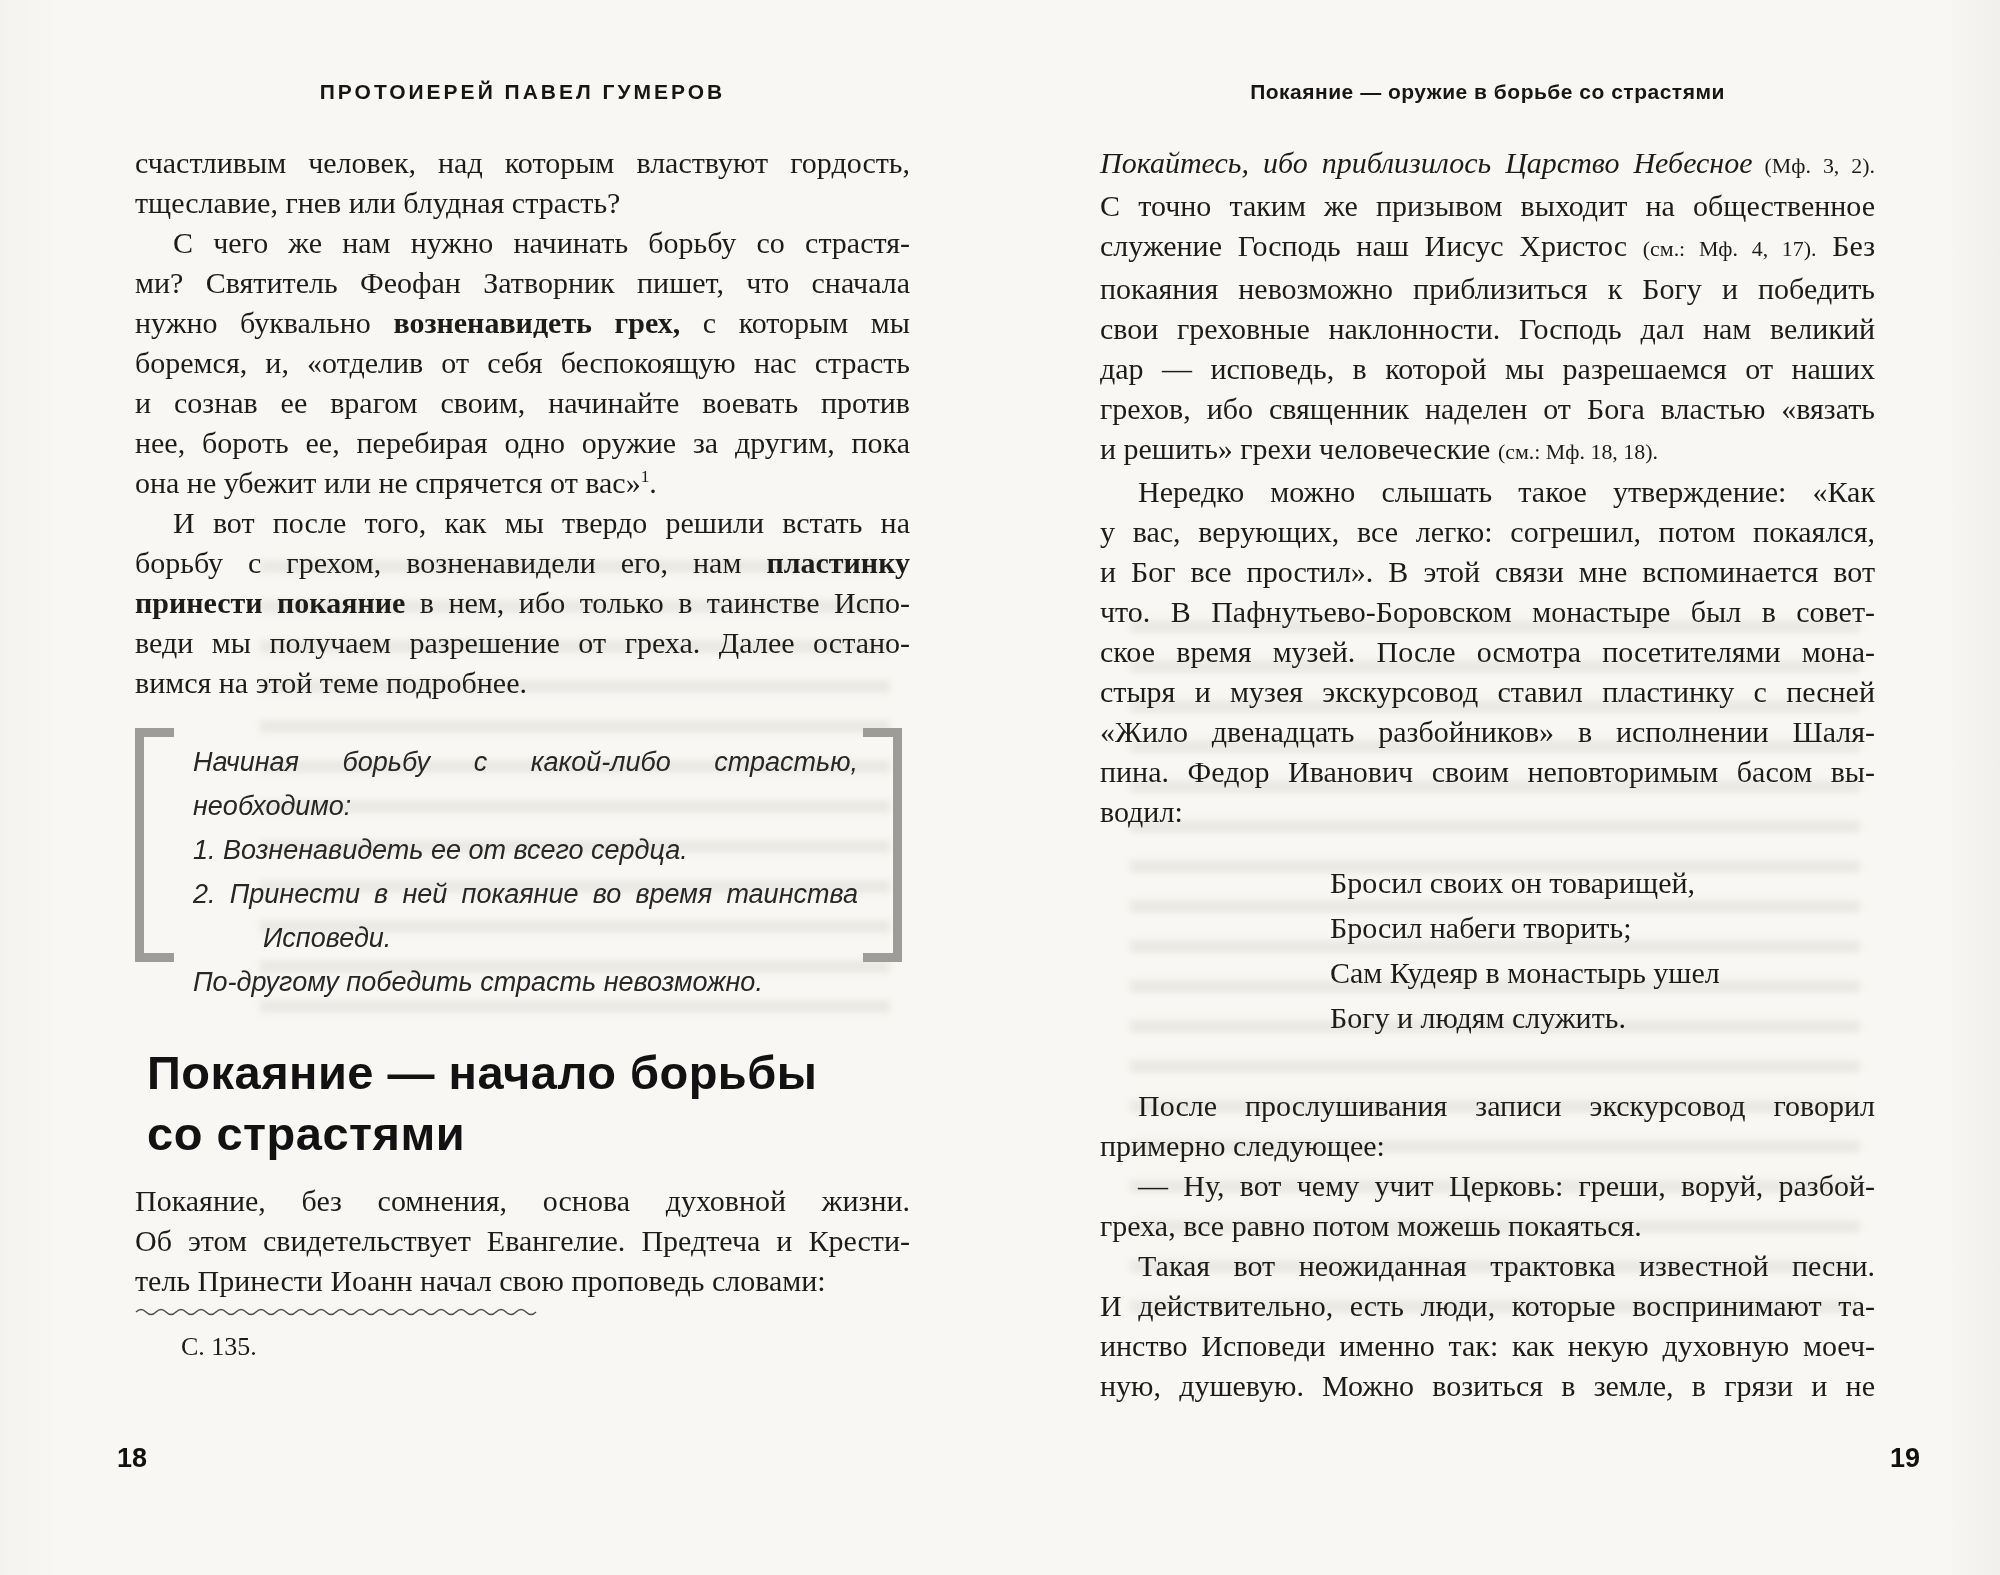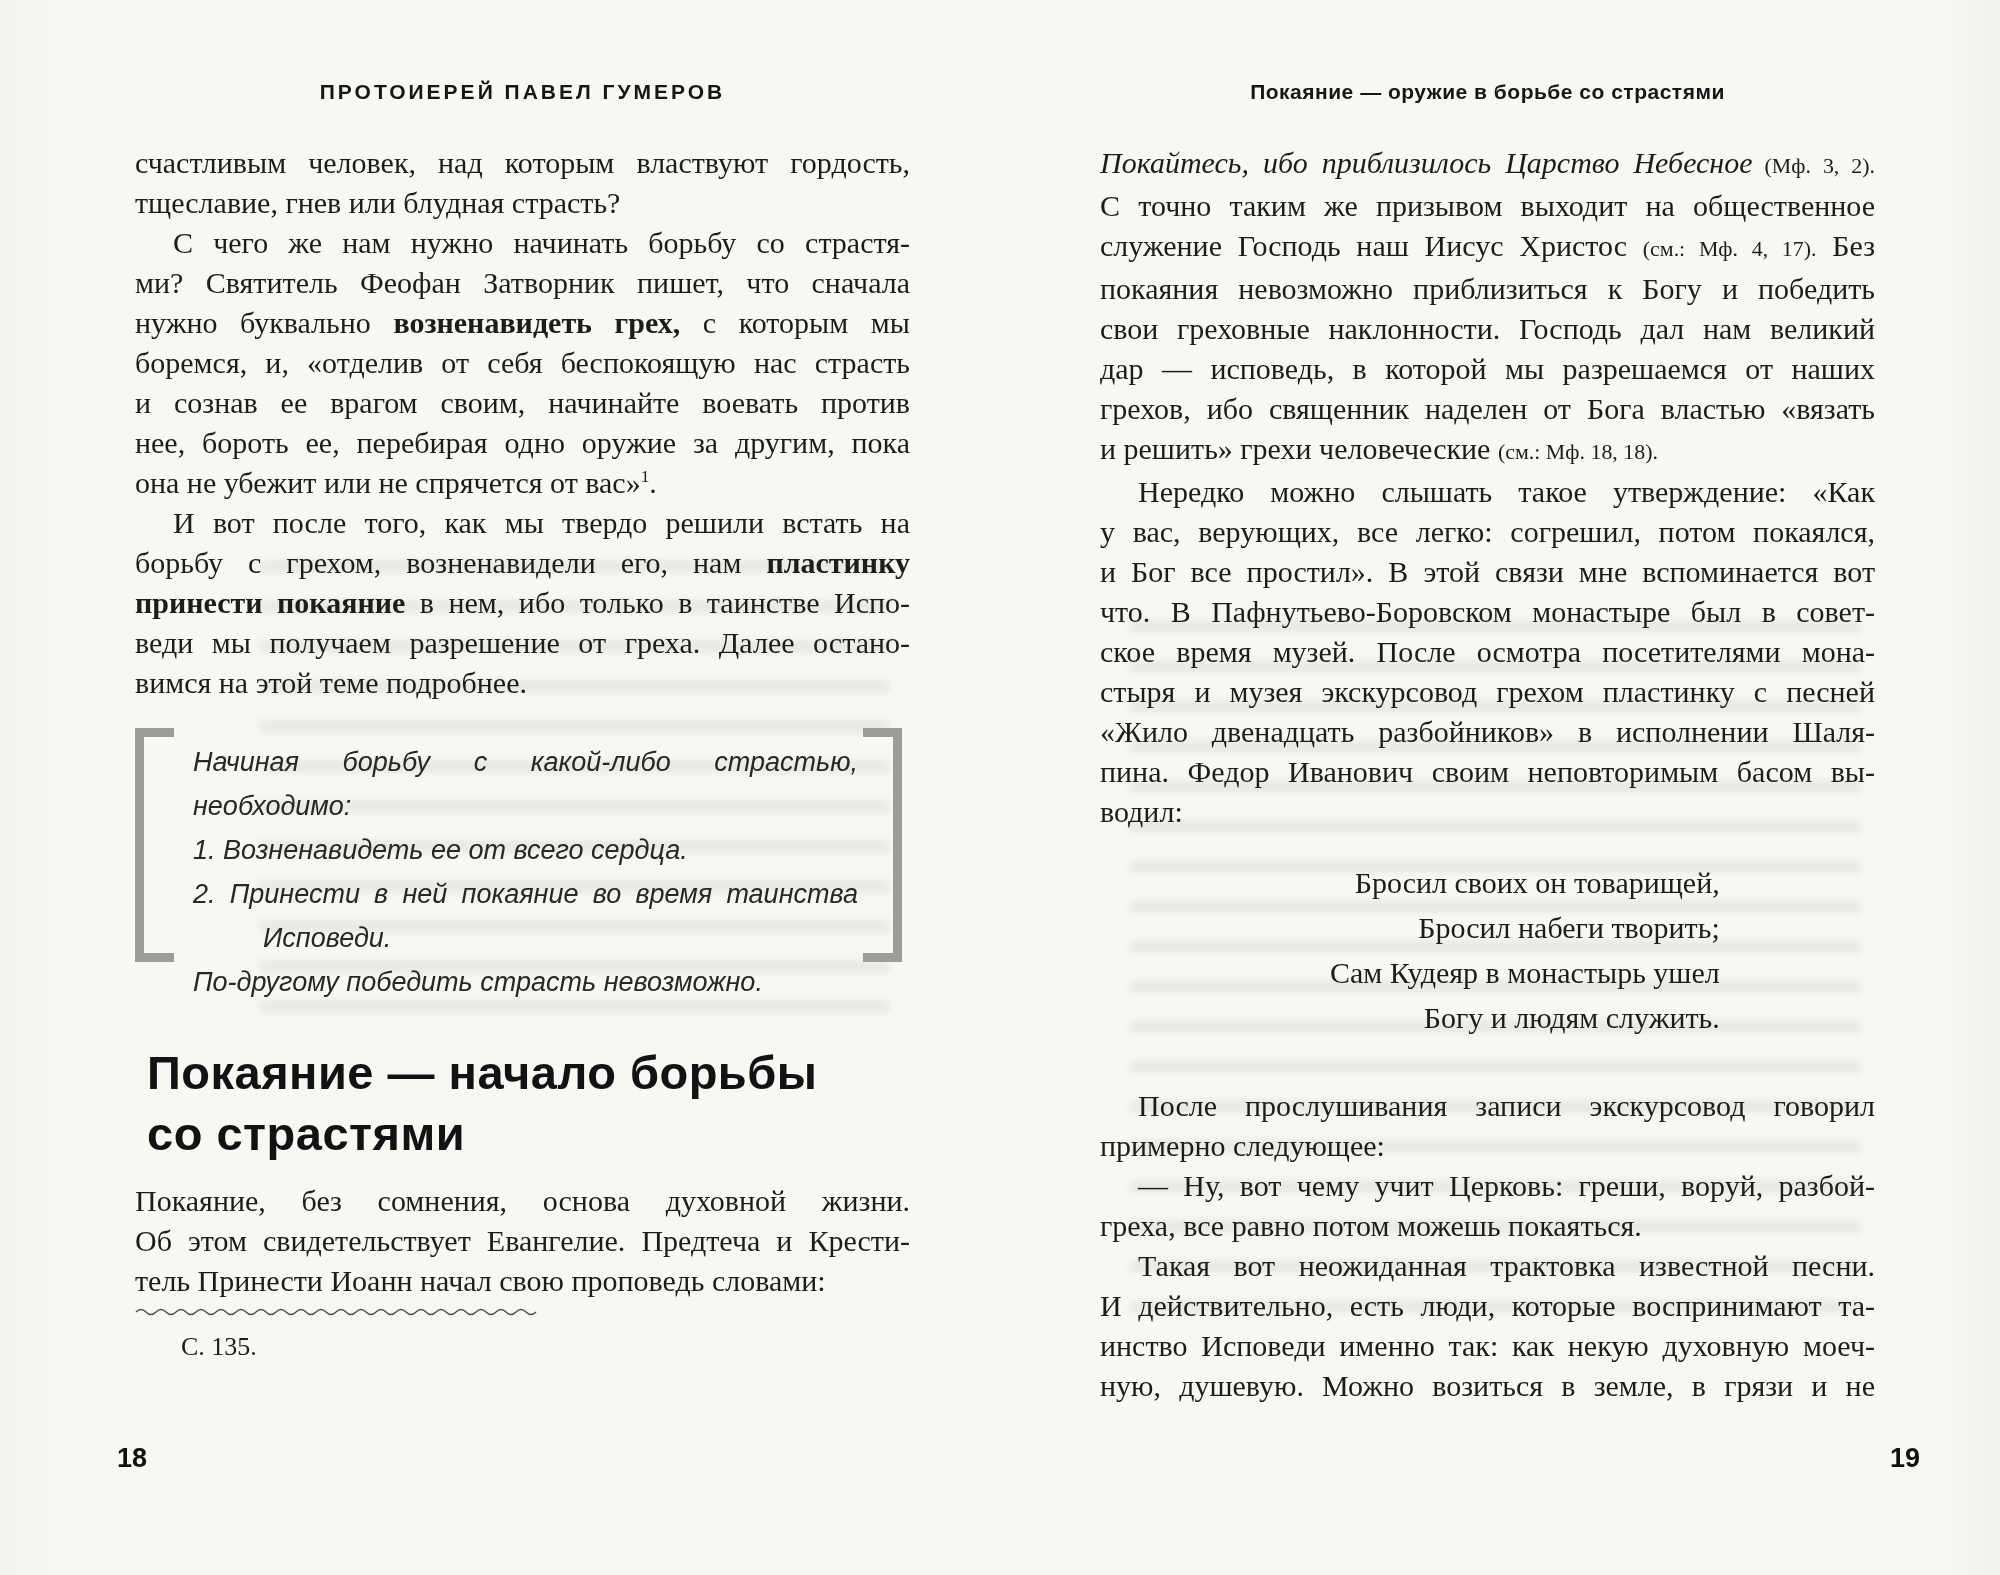--- a/index.html
+++ b/index.html
@@ -59,21 +59,21 @@
   .footnote-rule{position:absolute;left:135px;top:1306px;}
   .footnote{
     position:absolute;left:135px;top:1328px;width:775px;
     font-size:26px;line-height:37px;color:#1d1c19;
   }
   .fline1{padding-left:10px;}
   .fline2{padding-left:46px;}
   
   .verse{
     position:absolute;left:1330px;top:860px;
-    font-size:30px;line-height:45px;color:#1d1c19;text-align:right;
+    font-size:30px;line-height:45px;color:#1d1c19;
   }
   .pagenum{
     position:absolute;top:1443px;
     font-family:"Liberation Sans",sans-serif;font-weight:700;font-size:27px;color:#111;
   }
   .pn-left{left:117px;}
   .pn-right{right:80px;}
 </style>
 </head>
 <body>
@@ -147,21 +147,21 @@
         <div class="bline"><span>покаяния невозможно приблизиться к Богу и победить</span></div>
         <div class="bline"><span>свои греховные наклонности. Господь дал нам великий</span></div>
         <div class="bline"><span>дар — исповедь, в которой мы разрешаемся от наших</span></div>
         <div class="bline"><span>грехов, ибо священник наделен от Бога властью «вязать</span></div>
         <div class="bline endline"><span>и решить» грехи человеческие </span><span class="seg-s">(см.: Мф. 18, 18).</span></div>
         <div class="bline indent"><span>Нередко можно слышать такое утверждение: «Как</span></div>
         <div class="bline"><span>у вас, верующих, все легко: согрешил, потом покаялся,</span></div>
         <div class="bline"><span>и Бог все простил». В этой связи мне вспоминается вот</span></div>
         <div class="bline"><span>что. В Пафнутьево-Боровском монастыре был в совет-</span></div>
         <div class="bline"><span>ское время музей. После осмотра посетителями мона-</span></div>
-        <div class="bline"><span>стыря и музея экскурсовод грехом пластинку с песней</span></div>
+        <div class="bline"><span>стыря и музея экскурсовод ставил пластинку с песней</span></div>
         <div class="bline"><span>«Жило двенадцать разбойников» в исполнении Шаля-</span></div>
         <div class="bline"><span>пина. Федор Иванович своим неповторимым басом вы-</span></div>
         <div class="bline endline"><span>водил:</span></div>
       </div>
 
     <div id="verse" class="verse">
         <div>Бросил своих он товарищей,</div>
         <div>Бросил набеги творить;</div>
         <div>Сам Кудеяр в монастырь ушел</div>
         <div>Богу и людям служить.</div>

